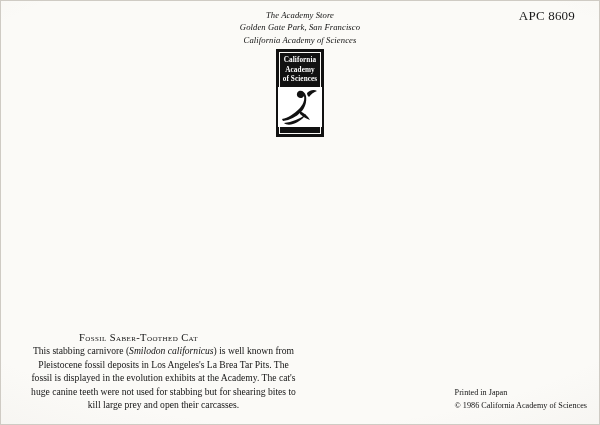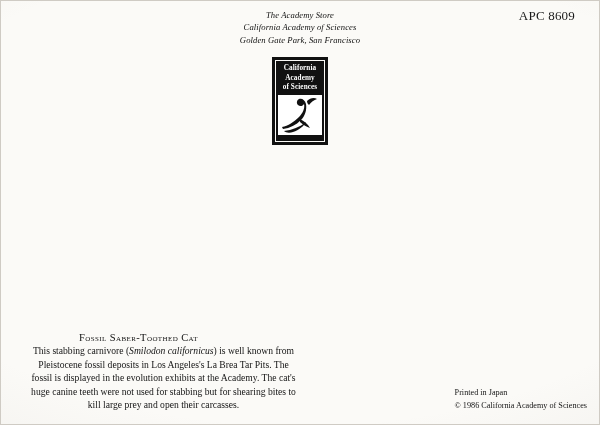--- a/index.html
+++ b/index.html
@@ -49,24 +49,24 @@
     font-size: 8.6px;
     line-height: 1.45;
     color: #111;
     letter-spacing: 0.1px;
   }
   .store-block div { white-space: nowrap; }
 
   
   .logo {
     position: absolute;
-    top: 56px;
+    top: 48px;
     left: 50%;
     transform: translateX(-50%);
-    width: 56px;
+    width: 48px;
     height: 88px;
     background: #111;
     padding: 3px;
     box-sizing: border-box;
   }
   .logo-inner {
     width: 100%;
     height: 100%;
     border: 1px solid #fbfaf7;
     box-sizing: border-box;
@@ -135,22 +135,22 @@
 <body>
 
 <div class="postcard">
 
   <div class="paper-shade"></div>
 
   <div class="catalog-number">APC 8609</div>
 
   <div class="store-block">
     <div>The Academy Store</div>
+    <div>Golden Gate Park, San Francisco</div>
     <div>California Academy of Sciences</div>
-    <div>Golden Gate Park, San Francisco</div>
   </div>
 
   <div class="logo">
     <div class="logo-inner">
       <div class="logo-words">
         <div>California</div>
         <div>Academy</div>
         <div>of Sciences</div>
       </div>
       <div class="logo-emblem">

